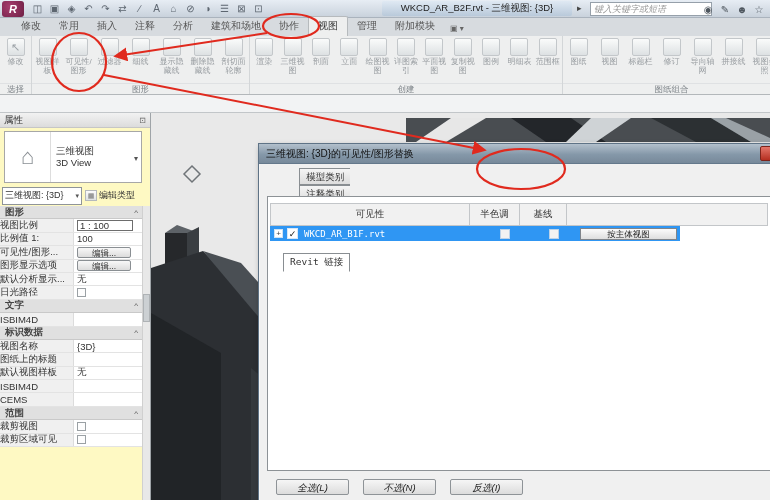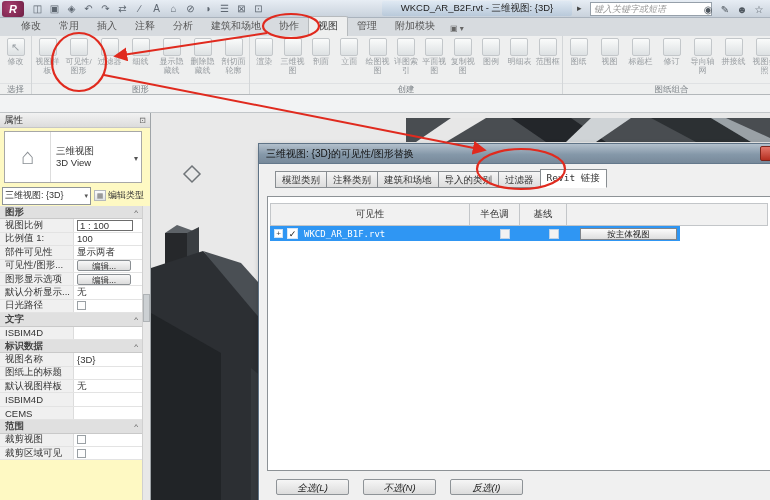--- a/index.html
+++ b/index.html
@@ -52,27 +52,27 @@
   .props { position:absolute; left:0; top:113px; width:151px; height:387px; background:#fef9c3;
     border-right:1px solid #9fa4a8; z-index:2; font-size:9.5px; color:#333; }
   .props-header { height:15px; background:linear-gradient(#f2f2f2,#dcdcdc); border-bottom:1px solid #c6c6c6;
     display:flex; align-items:center; justify-content:space-between; padding:0 4px; font-size:9.5px; }
   .typebox { position:absolute; left:4px; top:18px; width:138px; height:52px; background:#fff;
     border:1px solid #a7a7a7; display:flex; align-items:center; }
   .typebox .house { width:46px; height:100%; border-right:1px solid #ddd; display:flex; align-items:center; justify-content:center; font-size:22px; color:#8a8f94; }
   .typebox .tname { flex:1; padding-left:5px; font-size:9.5px; line-height:12px; color:#333; }
   .typebox .tchev { position:absolute; right:3px; top:22px; font-size:8px; color:#555; }
   .selrow { position:absolute; left:2px; top:74px; width:147px; height:17px; display:flex; gap:3px; align-items:center; }
-  .selcombo { width:89px; height:15px; background:#fff; border:1px solid #8f9498; font-size:9px;
+  .selcombo { width:80px; height:15px; background:#fff; border:1px solid #8f9498; font-size:9px;
     display:flex; align-items:center; justify-content:space-between; padding:8px 2px; }
   .edittype { display:flex; align-items:center; gap:2px; font-size:9px; color:#333; }
   .edittype .eic { width:12px; height:11px; border:1px solid #b5b9bc; background:linear-gradient(#fbfbfb,#dfe2e4); font-size:7px; color:#777; text-align:center; line-height:10px; }
   .pgrid { position:absolute; left:0; top:93px; width:143px; }
   .prow { display:flex; height:13.4px; align-items:center; border-bottom:1px solid #e3e3e3; background:#fff; }
-  .prow .plabel { width:74px; height:100%; display:flex; align-items:center; padding-left:5px;
+  .prow .plabel { width:74px; height:100%; display:flex; align-items:center; 
     background:#f0f0f0; border-right:1px solid #dcdcdc; white-space:nowrap; overflow:hidden; }
   .prow .pval { flex:1; height:100%; display:flex; align-items:center; padding-left:3px; white-space:nowrap; overflow:hidden; }
   .prow.pgroup { background:#e0e0e0; border-bottom:1px solid #c9c9c9; justify-content:space-between; padding:0 5px; font-weight:bold; color:#444; }
   .prow.pgroup .chev { font-size:8px; color:#555; font-weight:normal; }
   .pinput { border:1px solid #6d6d6d; padding:0 2px; height:11px; line-height:10px; min-width:56px; background:#fff; }
   .pbtn { width:54px; height:11px; line-height:10px; text-align:center; border:1px solid #8a8f93; border-radius:2px;
     background:linear-gradient(#f8f8f8,#dcdcdc); font-size:8.5px; color:#333; }
   .pchk { width:9px; height:9px; border:1px solid #9aa0a4; background:#fdfdfd; }
   .prow.pgray .plabel, .prow.pgray .pval { color:#9b9b9b; }
   .pscroll { position:absolute; right:0; top:93px; bottom:0; width:8px; background:#e8e8e8; border-left:1px solid #d0d0d0; }
@@ -82,21 +82,21 @@
   .canvas { position:absolute; left:151px; top:113px; width:619px; height:387px; background:#e9e9e9; z-index:1; }
 
   
   .dialog { position:absolute; left:258px; top:143px; width:520px; height:360px; z-index:3;
     background:#f0f0f0; border:1px solid #5f7386; box-shadow:0 0 0 1px rgba(255,255,255,.4) inset, 2px 3px 6px rgba(0,0,0,.35); font-size:10px; }
   .dlg-title { height:20px; background:linear-gradient(#b3c0cc,#8598a9 55%, #77899a);
     border-bottom:1px solid #64788b; display:flex; align-items:center; padding-left:7px;
     font-size:10px; color:#111; }
   .dlg-close { position:absolute; right:2px; top:2px; width:15px; height:15px; background:linear-gradient(#e4766a,#b52e20);
     border:1px solid #7d241b; border-radius:2px; }
-  .dlg-tabs { position:absolute; left:16px; top:24px; display:flex; align-items:flex-end; height:20px; }
+  .dlg-tabs { position:absolute; left:24px; top:24px; display:flex; align-items:flex-end; height:20px;flex-direction:column; }
   .dtab { height:17px; padding:2px 6px; border:1px solid #898e92; border-right:none; font-size:9.5px; color:#333;
     background:linear-gradient(#f5f5f5,#dddddd); white-space:nowrap; }
   .dtab:last-child { border-right:1px solid #898e92; }
   .dtab.active { background:#fff; height:19px; border-bottom:1px solid #fff; position:relative; z-index:2; font-family:"DejaVu Sans Mono",monospace; }
   .dlg-content { position:absolute; left:8px; top:52px; width:504px; height:275px; background:#fff; border:1px solid #8d9296; }
   .vtable { position:absolute; left:2px; top:6px; width:498px; }
   .vhead { display:flex; height:23px; }
   .vhead .hc { border:1px solid #c3c6c9; border-left:none; background:#f1f1f1; display:flex; align-items:center; justify-content:center; font-size:9.5px; color:#333; }
   .vhead .hc:first-child { border-left:1px solid #c3c6c9; }
   .vrow { display:flex; height:15px; align-items:center; }
@@ -350,24 +350,20 @@
           <span class="plabel">视图比例</span>
           <span class="pval">
             <span class="pinput">1 : 100</span>
           </span>
         </div>
       <div class="prow">
           <span class="plabel">比例值 1:</span>
           <span class="pval">100</span>
         </div>
       <div class="prow">
-          <span class="plabel">部件可见性</span>
-          <span class="pval">显示两者</span>
-        </div>
-      <div class="prow">
           <span class="plabel">可见性/图形...</span>
           <span class="pval">
             <span class="pbtn">编辑...</span>
           </span>
         </div>
       <div class="prow">
           <span class="plabel">图形显示选项</span>
           <span class="pval">
             <span class="pbtn">编辑...</span>
           </span>

